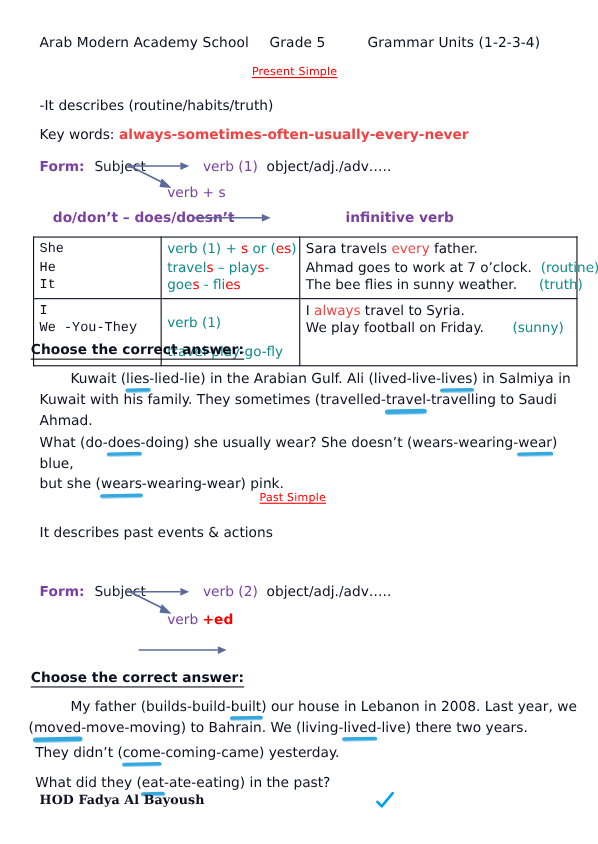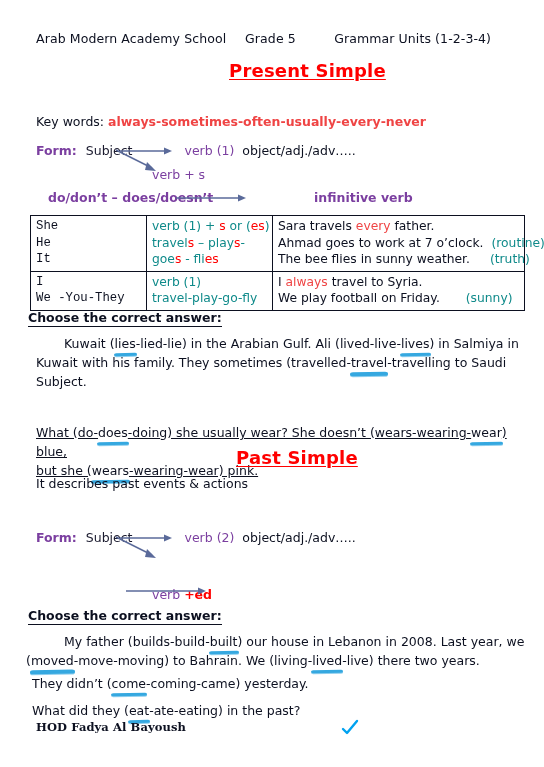--- a/index.html
+++ b/index.html
@@ -10,40 +10,40 @@
     color:#0c1020;
     overflow:hidden;
     position:relative;
   }
   .page{position:relative;width:476px;height:767px;}
 
   
   .red{color:#ff0000;}
   .green{color:#ef4444;}
   .purple{color:#7b3fa0;}
-  .teal{color:#0f8a8a;}
+  .teal{color:#0f8a8a;margin-top:11px;}
   .dark{color:#0c1020;}
   .b{font-weight:bold;}
 
   
   .header-row{
     position:absolute;left:36px;top:31px;
     width:480px;
     font-size:12.5px;
     letter-spacing:.1px;
     white-space:nowrap;
   }
   .header-row span{display:inline-block;}
   .hdr-school{width:205px;}
   .hdr-grade{width:85px;}
 
   
   .sec-title{
     position:absolute;
-    font-size:18px;font-weight:bold;
+    font-size:10px;font-weight:normal;
     color:#ff0000;
     text-decoration:underline;
     text-underline-offset:2px;
     letter-spacing:.2px;
   }
   #present-title{left:229px;top:60px;}
   #past-title{left:236px;top:447px;}
 
   
   .line{position:absolute;font-size:12.5px;white-space:nowrap;}
@@ -122,20 +122,21 @@
 <div class="page">
 
   <div class="header-row">
     <span class="hdr-school">Arab Modern Academy School</span>
     <span class="hdr-grade">Grade 5</span>
     <span>Grammar Units (1-2-3-4)</span>
   </div>
 
   <div class="sec-title" id="present-title">Present Simple</div>
 
+  <div class="line" style="left:36px;top:88px;">-It describes (routine/habits/truth)</div>
 
   <div class="line" style="left:36px;top:114px;">
     <span>Key words:</span>
     <span class="green b">always-sometimes-often-usually-every-never</span>
   </div>
 
   <div class="form-block" style="left:36px;top:143px;">
     <span class="form-label">Form:</span>
     <span class="subj" style="margin-left:5px;">Subject</span>
     <span style="display:inline-block;width:44px;"></span>
@@ -216,41 +217,41 @@
         </td>
       </tr>
     </tbody>
   </table>
 
   <div class="choose" style="left:28px;top:310px;">Choose the correct answer:</div>
 
   <div class="para" style="left:36px;top:334px;width:495px;">
     <span style="display:inline-block;width:28px;"></span><span>Kuwait (</span><span class="mk">lies</span><span>-lied-lie) in the Arabian Gulf. Ali (lived-live-</span><span class="mk">lives</span><span>) in Salmiya in</span><br>
     <span>Kuwait with his family. They sometimes (travelled-</span><span class="mk wide">travel</span><span>-travelling to Saudi</span><br>
-    <span>Subject.</span>
-  </div>
-
-  <div class="para" style="left:36px;top:423px;width:495px;text-decoration:underline;">
+    <span>Ahmad.</span>
+  </div>
+
+  <div class="para" style="left:36px;top:392px;width:495px;">
     <span>What (do-</span><span class="mk">does</span><span>-doing) she usually wear? She doesn’t (wears-wearing-</span><span class="mk">wear</span><span>) blue,</span><br>
     <span>but she (</span><span class="mk">wears</span><span>-wearing-wear) pink.</span>
   </div>
 
   <div class="sec-title" id="past-title">Past Simple</div>
 
   <div class="line" style="left:36px;top:476px;">It describes past events &amp; actions</div>
 
 
   <div class="form-block" style="left:36px;top:530px;">
     <span class="form-label">Form:</span>
     <span class="subj" style="margin-left:5px;">Subject</span>
     <span style="display:inline-block;width:44px;"></span>
     <span class="purple">verb (2)</span>
     <span class="dark" style="margin-left:4px;">object/adj./adv…..</span>
   </div>
-  <div class="form-block" style="left:152px;top:555px;margin-top:32px;">
+  <div class="form-block" style="left:152px;top:555px;">
     <span class="purple">verb </span><span class="red b">+ed</span>
   </div>
   <svg class="arrow" style="left:120px;top:530px;" width="60" height="16">
     <line x1="0" y1="8" x2="44" y2="8" stroke="#5a6a9a" stroke-width="1.4"></line>
     <polygon points="44,4.5 52,8 44,11.5" fill="#5a6a9a"></polygon>
   </svg>
   <svg class="arrow" style="left:116px;top:535px;" width="50" height="30">
     <line x1="0" y1="2" x2="36" y2="20" stroke="#5a6a9a" stroke-width="1.4"></line>
     <polygon points="31,14 40,23 29,22" fill="#5a6a9a"></polygon>
   </svg>

